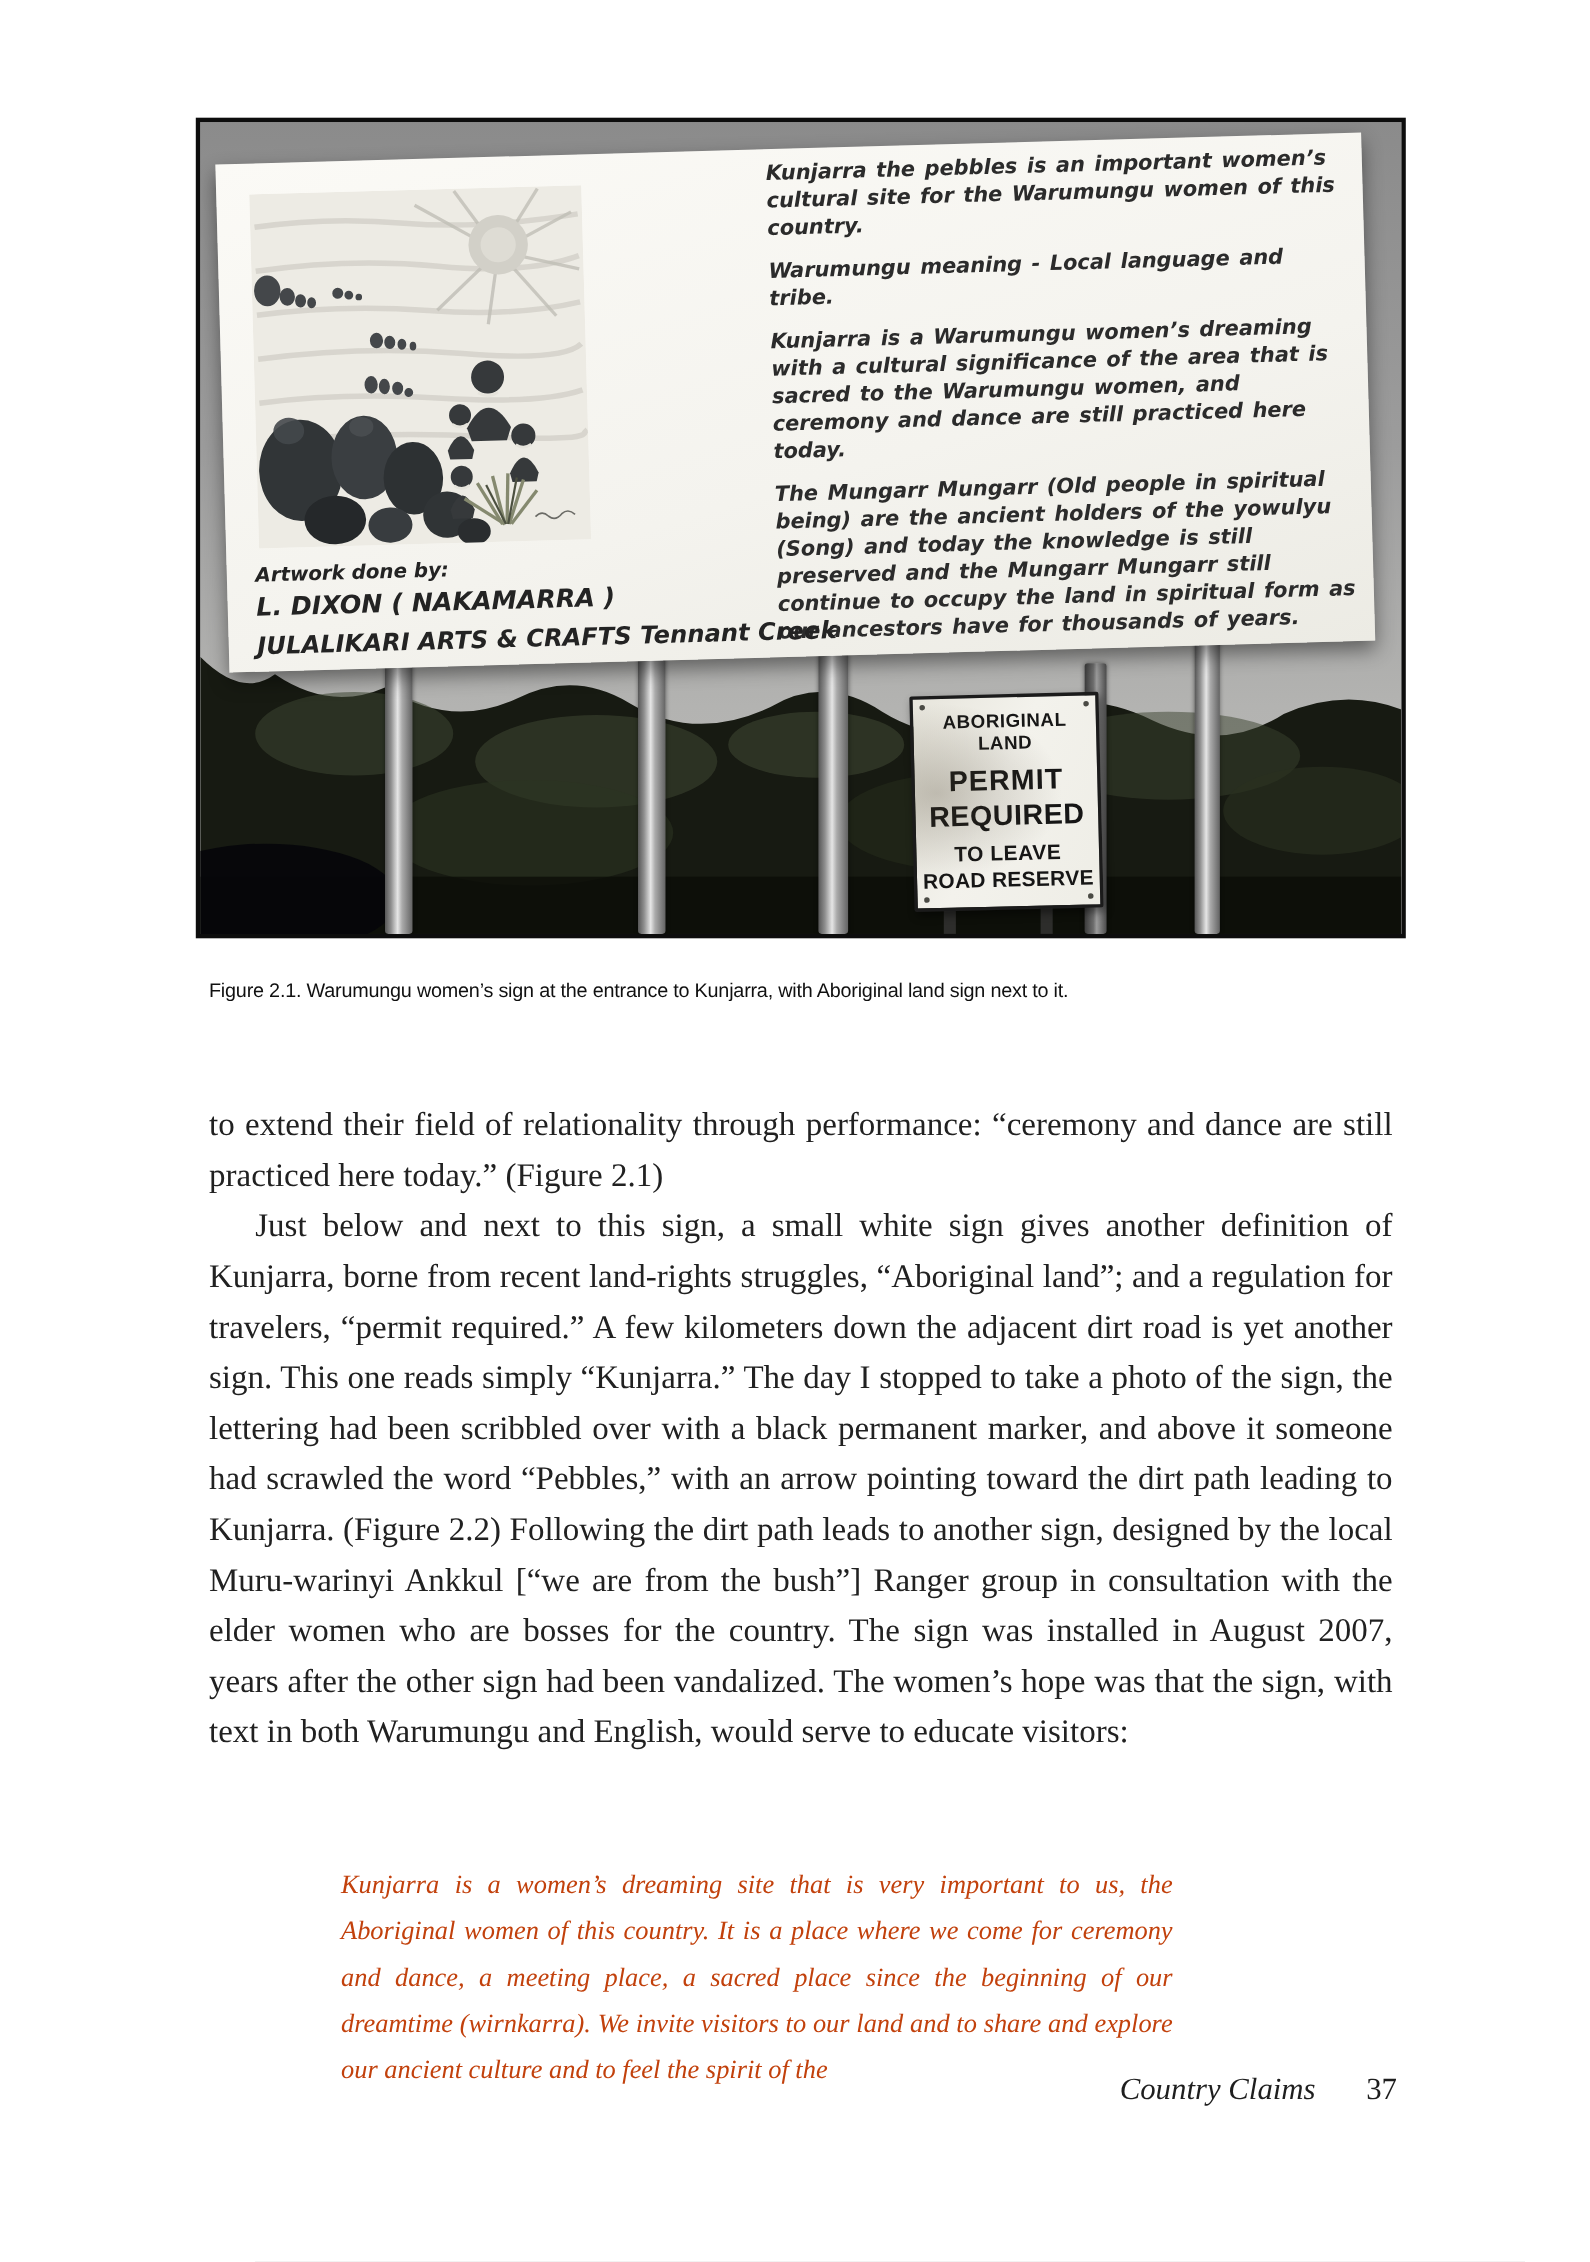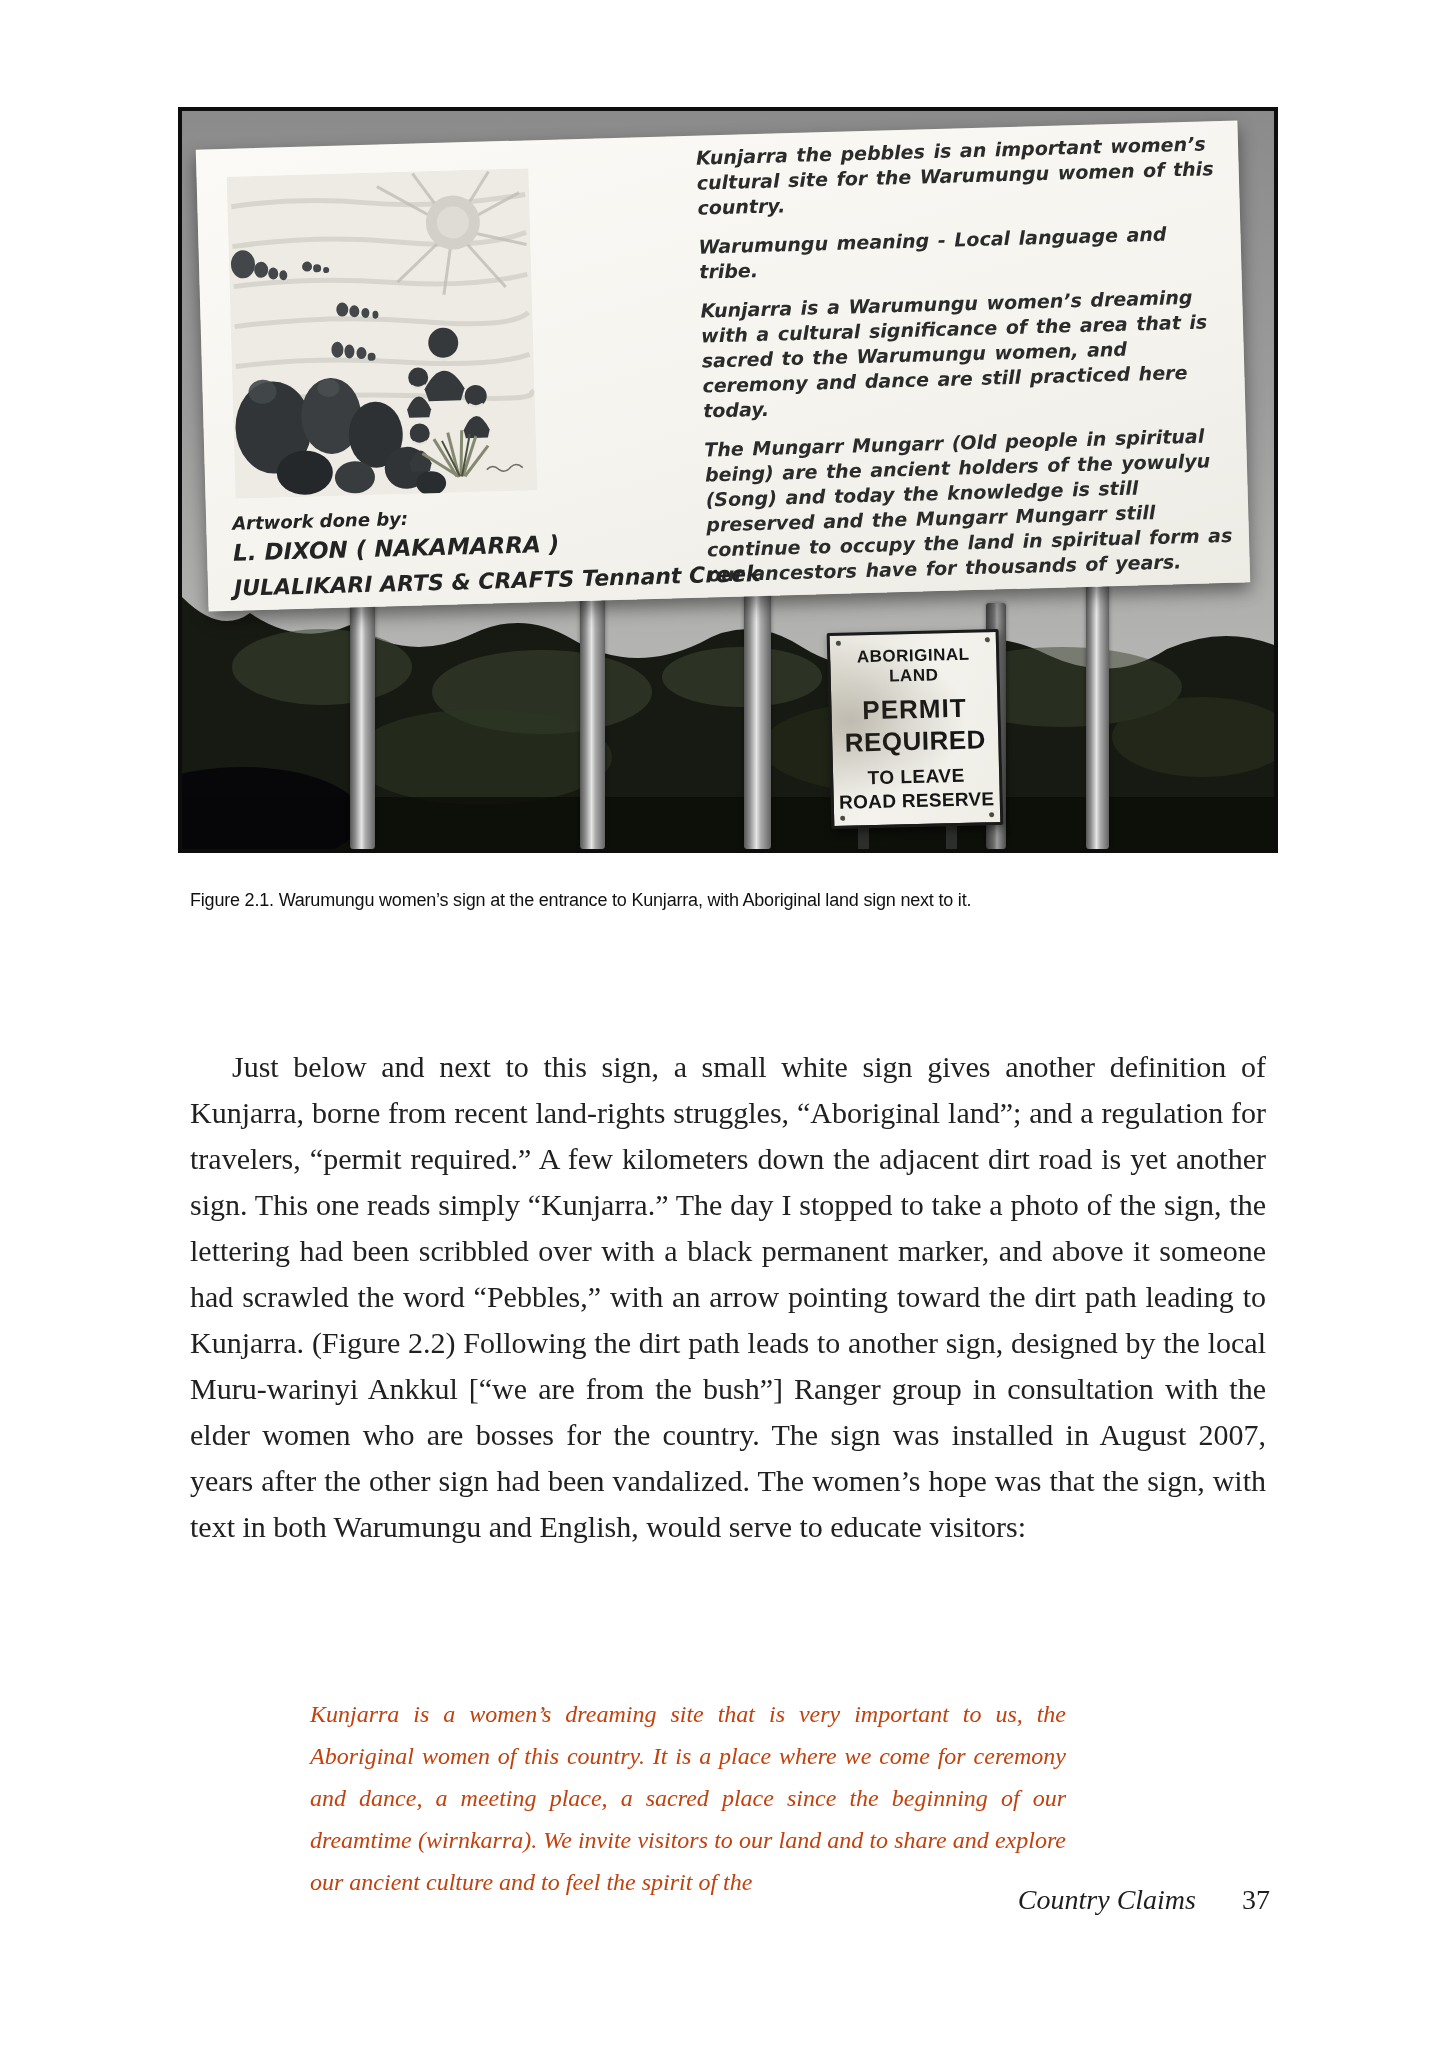--- a/index.html
+++ b/index.html
@@ -76,21 +76,21 @@
     font-family:"Liberation Sans", sans-serif;font-size:18px;line-height:47px;
     color:#101010;letter-spacing:-0.2px;
   }
 
   
   .body-text{
     position:absolute;left:190px;top:1000px;width:1076px;
     font-size:30px;line-height:46px;text-align:justify;color:#212121;
   }
   .body-text p{margin:0;}
-  .body-text p.indent{text-indent:42px;margin-top:44px;}
+  .body-text p.indent{text-indent:42px;}
 
   .blockquote{
     position:absolute;left:310px;top:1693px;width:756px;
     font-size:24px;line-height:42px;font-style:italic;text-align:justify;color:#c2410c;
   }
 
   
   .footer{
     position:absolute;top:1884px;right:175px;font-size:28px;color:#1e1e1e;
   }
@@ -237,20 +237,21 @@
         <div class="credit-label">Artwork done by:</div>
         <div class="credit-name">L. DIXON ( NAKAMARRA )</div>
         <div class="credit-org">JULALIKARI ARTS &amp; CRAFTS  Tennant Creek</div>
       </div>
     </div>
   </div>
 
   <div class="caption">Figure 2.1. Warumungu women’s sign at the entrance to Kunjarra, with Aboriginal land sign next to it.</div>
 
   <div class="body-text">
+    <p>to extend their field of relationality through performance: “ceremony and dance are still practiced here today.” (Figure 2.1)</p>
     <p class="indent">Just below and next to this sign, a small white sign gives another definition of Kunjarra, borne from recent land-rights struggles, “Aboriginal land”; and a regulation for travelers, “permit required.” A few kilometers down the adjacent dirt road is yet another sign. This one reads simply “Kunjarra.” The day I stopped to take a photo of the sign, the lettering had been scribbled over with a black permanent marker, and above it someone had scrawled the word “Pebbles,” with an arrow pointing toward the dirt path leading to Kunjarra. (Figure 2.2) Following the dirt path leads to another sign, designed by the local Muru-warinyi Ankkul [“we are from the bush”] Ranger group in consultation with the elder women who are bosses for the country. The sign was installed in August 2007, years after the other sign had been vandalized. The women’s hope was that the sign, with text in both Warumungu and English, would serve to educate visitors:</p>
   </div>
 
   <div class="blockquote">Kunjarra is a women’s dreaming site that is very important to us, the Aboriginal women of this country. It is a place where we come for ceremony and dance, a meeting place, a sacred place since the beginning of our dreamtime (wirnkarra). We invite visitors to our land and to share and explore our ancient culture and to feel the spirit of the</div>
 
   <div class="footer">
     <span class="running-head">Country Claims</span><span class="page-number">37</span>
   </div>
 
 </div>

